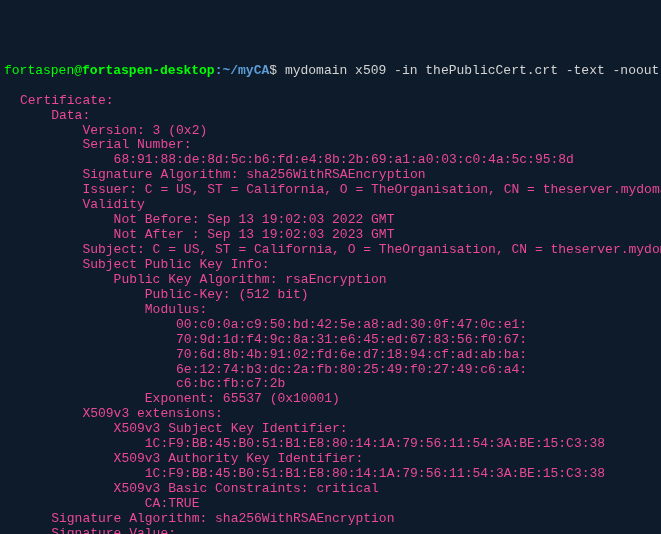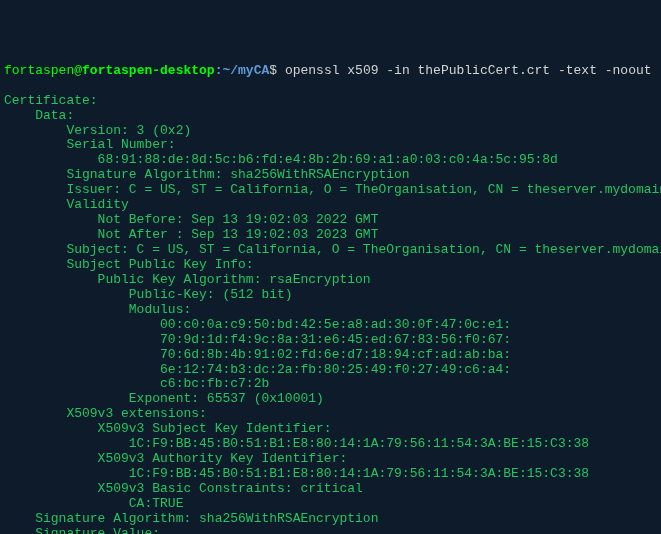--- a/index.html
+++ b/index.html
@@ -29,29 +29,30 @@
       color: #5c9dd8;
       font-weight: bold;
     }
     .prompt-dollar {
       color: #d4d4d4;
     }
     .command {
       color: #d4d4d4;
     }
     .output {
-      color: #22c55e;
+      color: #ec4899;
+      margin-left: 16px;
     }
     .line {
       display: block;
     }
   </style>
 </head>
 <body>
 
 
 
-<div class="line"><span class="prompt-user">fortaspen</span><span class="prompt-user">@</span><span class="prompt-host">fortaspen-desktop</span><span class="prompt-path">:</span><span class="prompt-path">~/myCA</span><span class="prompt-dollar">$ </span><span class="command">openssl x509 -in thePublicCert.crt -text -noout</span></div>
+<div class="line"><span class="prompt-user">fortaspen</span><span class="prompt-user">@</span><span class="prompt-host">fortaspen-desktop</span><span class="prompt-path">:</span><span class="prompt-path">~/myCA</span><span class="prompt-dollar">$ </span><span class="command">mydomain x509 -in thePublicCert.crt -text -noout</span></div>
 <div id="output-container"><div class="line output">Certificate:</div><div class="line output">    Data:</div><div class="line output">        Version: 3 (0x2)</div><div class="line output">        Serial Number:</div><div class="line output">            68:91:88:de:8d:5c:b6:fd:e4:8b:2b:69:a1:a0:03:c0:4a:5c:95:8d</div><div class="line output">        Signature Algorithm: sha256WithRSAEncryption</div><div class="line output">        Issuer: C = US, ST = California, O = TheOrganisation, CN = theserver.mydomain.net</div><div class="line output">        Validity</div><div class="line output">            Not Before: Sep 13 19:02:03 2022 GMT</div><div class="line output">            Not After : Sep 13 19:02:03 2023 GMT</div><div class="line output">        Subject: C = US, ST = California, O = TheOrganisation, CN = theserver.mydomain.net</div><div class="line output">        Subject Public Key Info:</div><div class="line output">            Public Key Algorithm: rsaEncryption</div><div class="line output">                Public-Key: (512 bit)</div><div class="line output">                Modulus:</div><div class="line output">                    00:c0:0a:c9:50:bd:42:5e:a8:ad:30:0f:47:0c:e1:</div><div class="line output">                    70:9d:1d:f4:9c:8a:31:e6:45:ed:67:83:56:f0:67:</div><div class="line output">                    70:6d:8b:4b:91:02:fd:6e:d7:18:94:cf:ad:ab:ba:</div><div class="line output">                    6e:12:74:b3:dc:2a:fb:80:25:49:f0:27:49:c6:a4:</div><div class="line output">                    c6:bc:fb:c7:2b</div><div class="line output">                Exponent: 65537 (0x10001)</div><div class="line output">        X509v3 extensions:</div><div class="line output">            X509v3 Subject Key Identifier: </div><div class="line output">                1C:F9:BB:45:B0:51:B1:E8:80:14:1A:79:56:11:54:3A:BE:15:C3:38</div><div class="line output">            X509v3 Authority Key Identifier: </div><div class="line output">                1C:F9:BB:45:B0:51:B1:E8:80:14:1A:79:56:11:54:3A:BE:15:C3:38</div><div class="line output">            X509v3 Basic Constraints: critical</div><div class="line output">                CA:TRUE</div><div class="line output">    Signature Algorithm: sha256WithRSAEncryption</div><div class="line output">    Signature Value:</div></div>
 
 
 
 
 
 </body></html>

